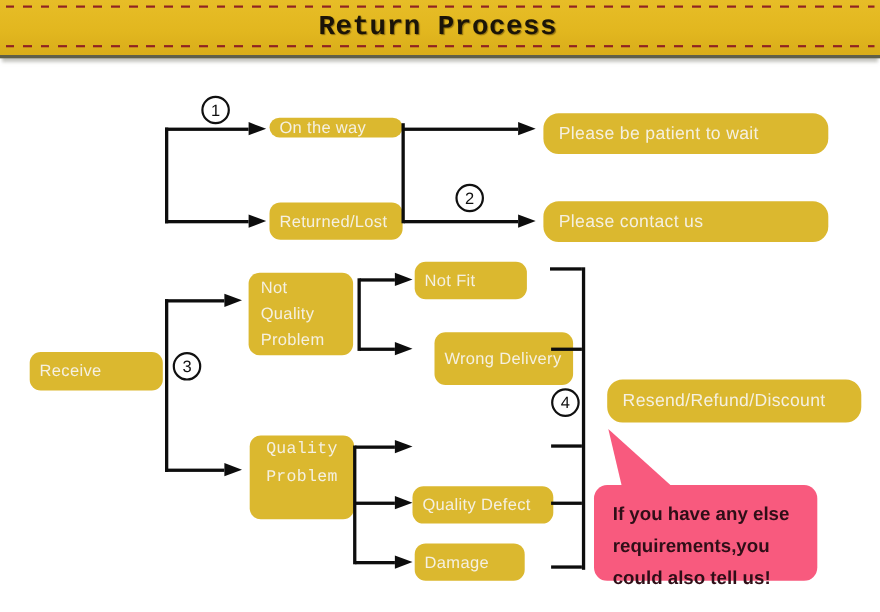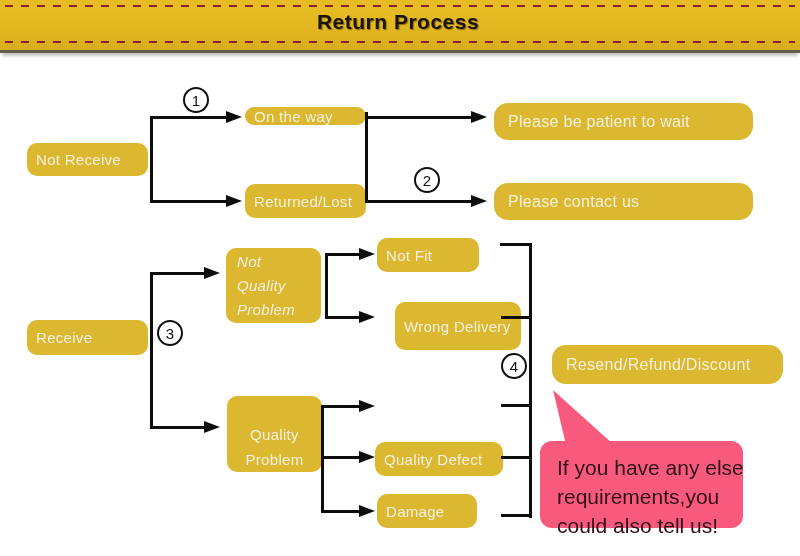--- a/index.html
+++ b/index.html
@@ -13,72 +13,69 @@
     background:linear-gradient(180deg,#e7bd27 0%,var(--header-bg) 55%,#d9ad1a 100%);
     border-bottom:3px solid #5f5f49;
     box-shadow:0 5px 3px -2px rgba(150,150,140,.55);
   }
   .banner-dash{
     position:absolute;left:5px;right:5px;height:2px;
     background:repeating-linear-gradient(90deg,var(--header-dash) 0 8px,transparent 8px 16px);
   }
   .banner-title{
     position:absolute;left:0;right:4px;top:10px;text-align:center;
-    font-family:Liberation Sans, sans-serif;font-weight:bold;font-size:21px;
+    font-family:Liberation Mono, monospace;font-weight:bold;font-size:25px;
     color:var(--title-color);letter-spacing:.5px;
     text-shadow:1px 1px 1px rgba(70,50,0,.55);
   }
   
   .node{
     position:absolute;box-sizing:border-box;border-radius:10px;
     background:var(--node-bg);color:var(--node-text);
     display:flex;align-items:center;padding:0 9px;
     font-size:15px;letter-spacing:.3px;white-space:nowrap;
   }
   .node.wide{padding:0 14px;font-size:16px;border-radius:14px;}
   .node.multi{flex-direction:column;align-items:center;justify-content:center;
-    line-height:24px;white-space:normal;padding:0 11px;font-style:italic;}
-  .node.multi-c{flex-direction:column;align-items:center;justify-content:flex-end;
-    line-height:25px;white-space:normal;text-align:center;}
+    line-height:24px;white-space:normal;padding:0 11px;}
+  .node.multi-c{flex-direction:column;align-items:center;justify-content:flex-start;
+    line-height:25px;white-space:normal;text-align:center;font-family:Liberation Mono, monospace;}
   
   .h-line{position:absolute;height:3px;background:var(--line-color);}
   .v-line{position:absolute;width:3px;background:var(--line-color);}
   .arrow-head{position:absolute;width:0;height:0;
     border-top:6px solid transparent;border-bottom:6px solid transparent;
     border-left:16px solid var(--line-color);}
   
   .step{
     position:absolute;width:26px;height:26px;box-sizing:border-box;
     border:2px solid #101010;border-radius:50%;background:#fff;
     display:flex;align-items:center;justify-content:center;
     font-size:15px;color:#101010;
   }
   
   .bubble{
     position:absolute;left:540px;top:441px;width:203px;height:87px;
     background:var(--bubble-bg);border-radius:12px;box-sizing:border-box;
     padding:12px 0 0 17px;color:var(--bubble-text);
-    font-size:21px;line-height:29px;white-space:nowrap;
+    font-size:17px;line-height:29px;white-space:nowrap;font-weight:bold;
   }
   .bubble-tail{position:absolute;left:546px;top:387px;}
 </style>
 </head>
 <body>
 
 <div class="stage">
 
   <div class="banner">
     <div class="banner-dash" style="top:5px"></div>
     <div class="banner-dash" style="top:41px"></div>
     <div class="banner-title">Return Process</div>
   </div>
 
-  <div class="node" style="left:27px;top:143px;width:121px;height:33px">
-    <span>Not Receive</span>
-  </div>
 
   <div class="v-line" style="left:150px;top:116px;height:87px"></div>
   <div class="h-line" style="left:150px;top:116px;width:76px"></div>
   <div class="arrow-head" style="left:226px;top:111px"></div>
   <div class="h-line" style="left:150px;top:200px;width:76px"></div>
   <div class="arrow-head" style="left:226px;top:195px"></div>
 
   <div class="step" style="left:183px;top:87px">
     <span>1</span>
   </div>

